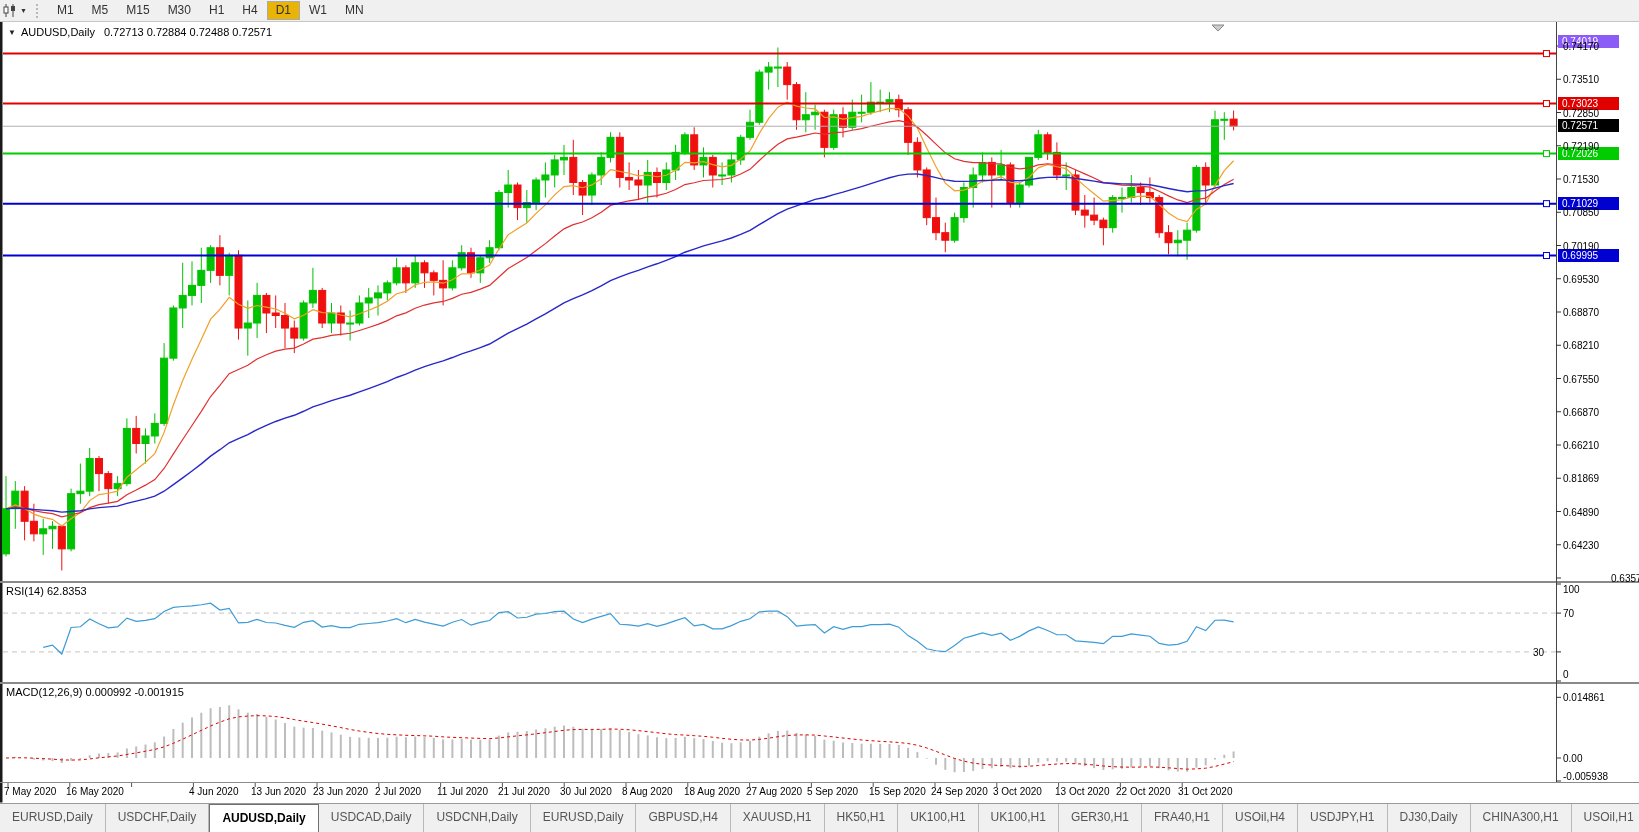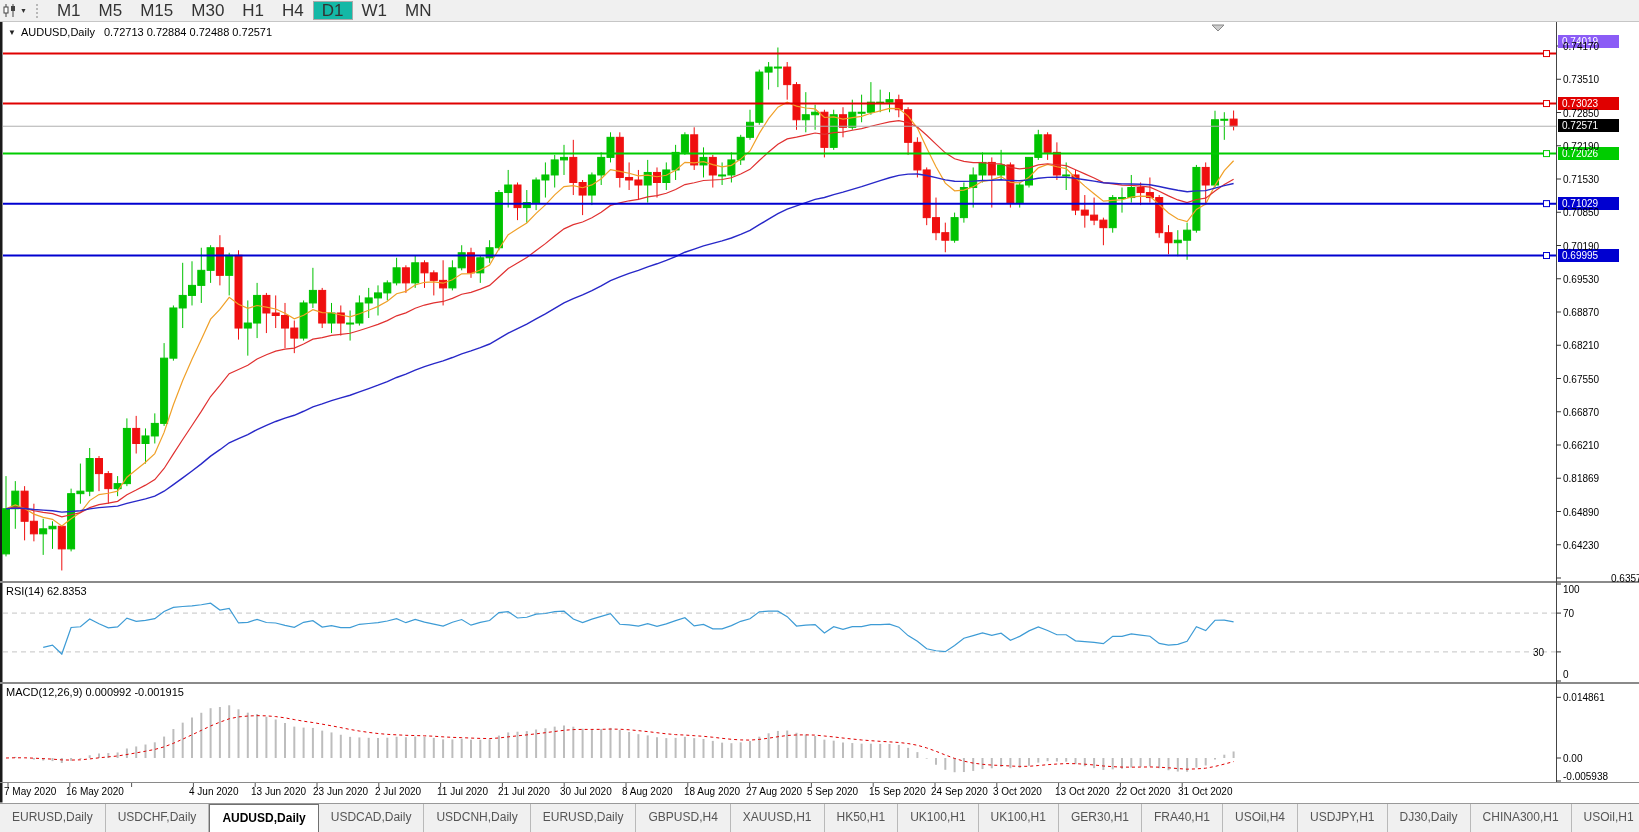--- a/index.html
+++ b/index.html
@@ -3,22 +3,22 @@
 <meta charset="utf-8">
 <style>
   html,body{margin:0;padding:0;}
   body{width:1639px;height:832px;position:relative;background:#fff;overflow:hidden;
        font-family:"Liberation Sans","DejaVu Sans",sans-serif;}
   .toolbar{position:absolute;top:0;left:0;width:1639px;height:21px;background:#f0f0f0;
            border-bottom:1px solid #c6c6c6;display:flex;align-items:center;z-index:10;}
   .iconbtn{display:flex;align-items:center;padding:1px 4px 1px 3px;}
   .caret{font-size:7px;color:#333;margin-left:3px;}
   .grip{width:3px;height:14px;border-left:2px dotted #b8b8b8;margin:0 7px 0 5px;}
-  .tfbtn{font-size:17px;color:#333;padding:1px 8px;line-height:15px;border:1px solid transparent;cursor:default;}
-  .tfbtn.active{background:#14b8a6;border:1px solid #aaa;text-align:center;}
+  .tfbtn{font-size:12px;color:#333;padding:1px 8px;line-height:15px;border:1px solid transparent;cursor:default;}
+  .tfbtn.active{background:#eab308;border:1px solid #aaa;text-align:center;}
   #chart-svg{position:absolute;top:0;left:0;z-index:1;}
   #labels{position:absolute;top:0;left:0;width:1522px;height:832px;z-index:5;pointer-events:none;}
   .chart-title{position:absolute;top:26px;left:8px;font-size:11px;color:#000;white-space:nowrap;}
   .chart-title .sym{margin-left:5px;}
   .chart-title .ohlc{margin-left:9px;}
   .coll{font-size:8px;color:#222;vertical-align:1px;}
   .panel-label{position:absolute;font-size:11px;color:#000;white-space:nowrap;}
   .axis-label{position:absolute;left:1562px;font-size:10px;color:#000;white-space:nowrap;}
   .badge{position:absolute;left:1558px;width:57px;height:13px;font-size:10px;color:#fff;
          padding-left:4px;line-height:13px;white-space:nowrap;}

